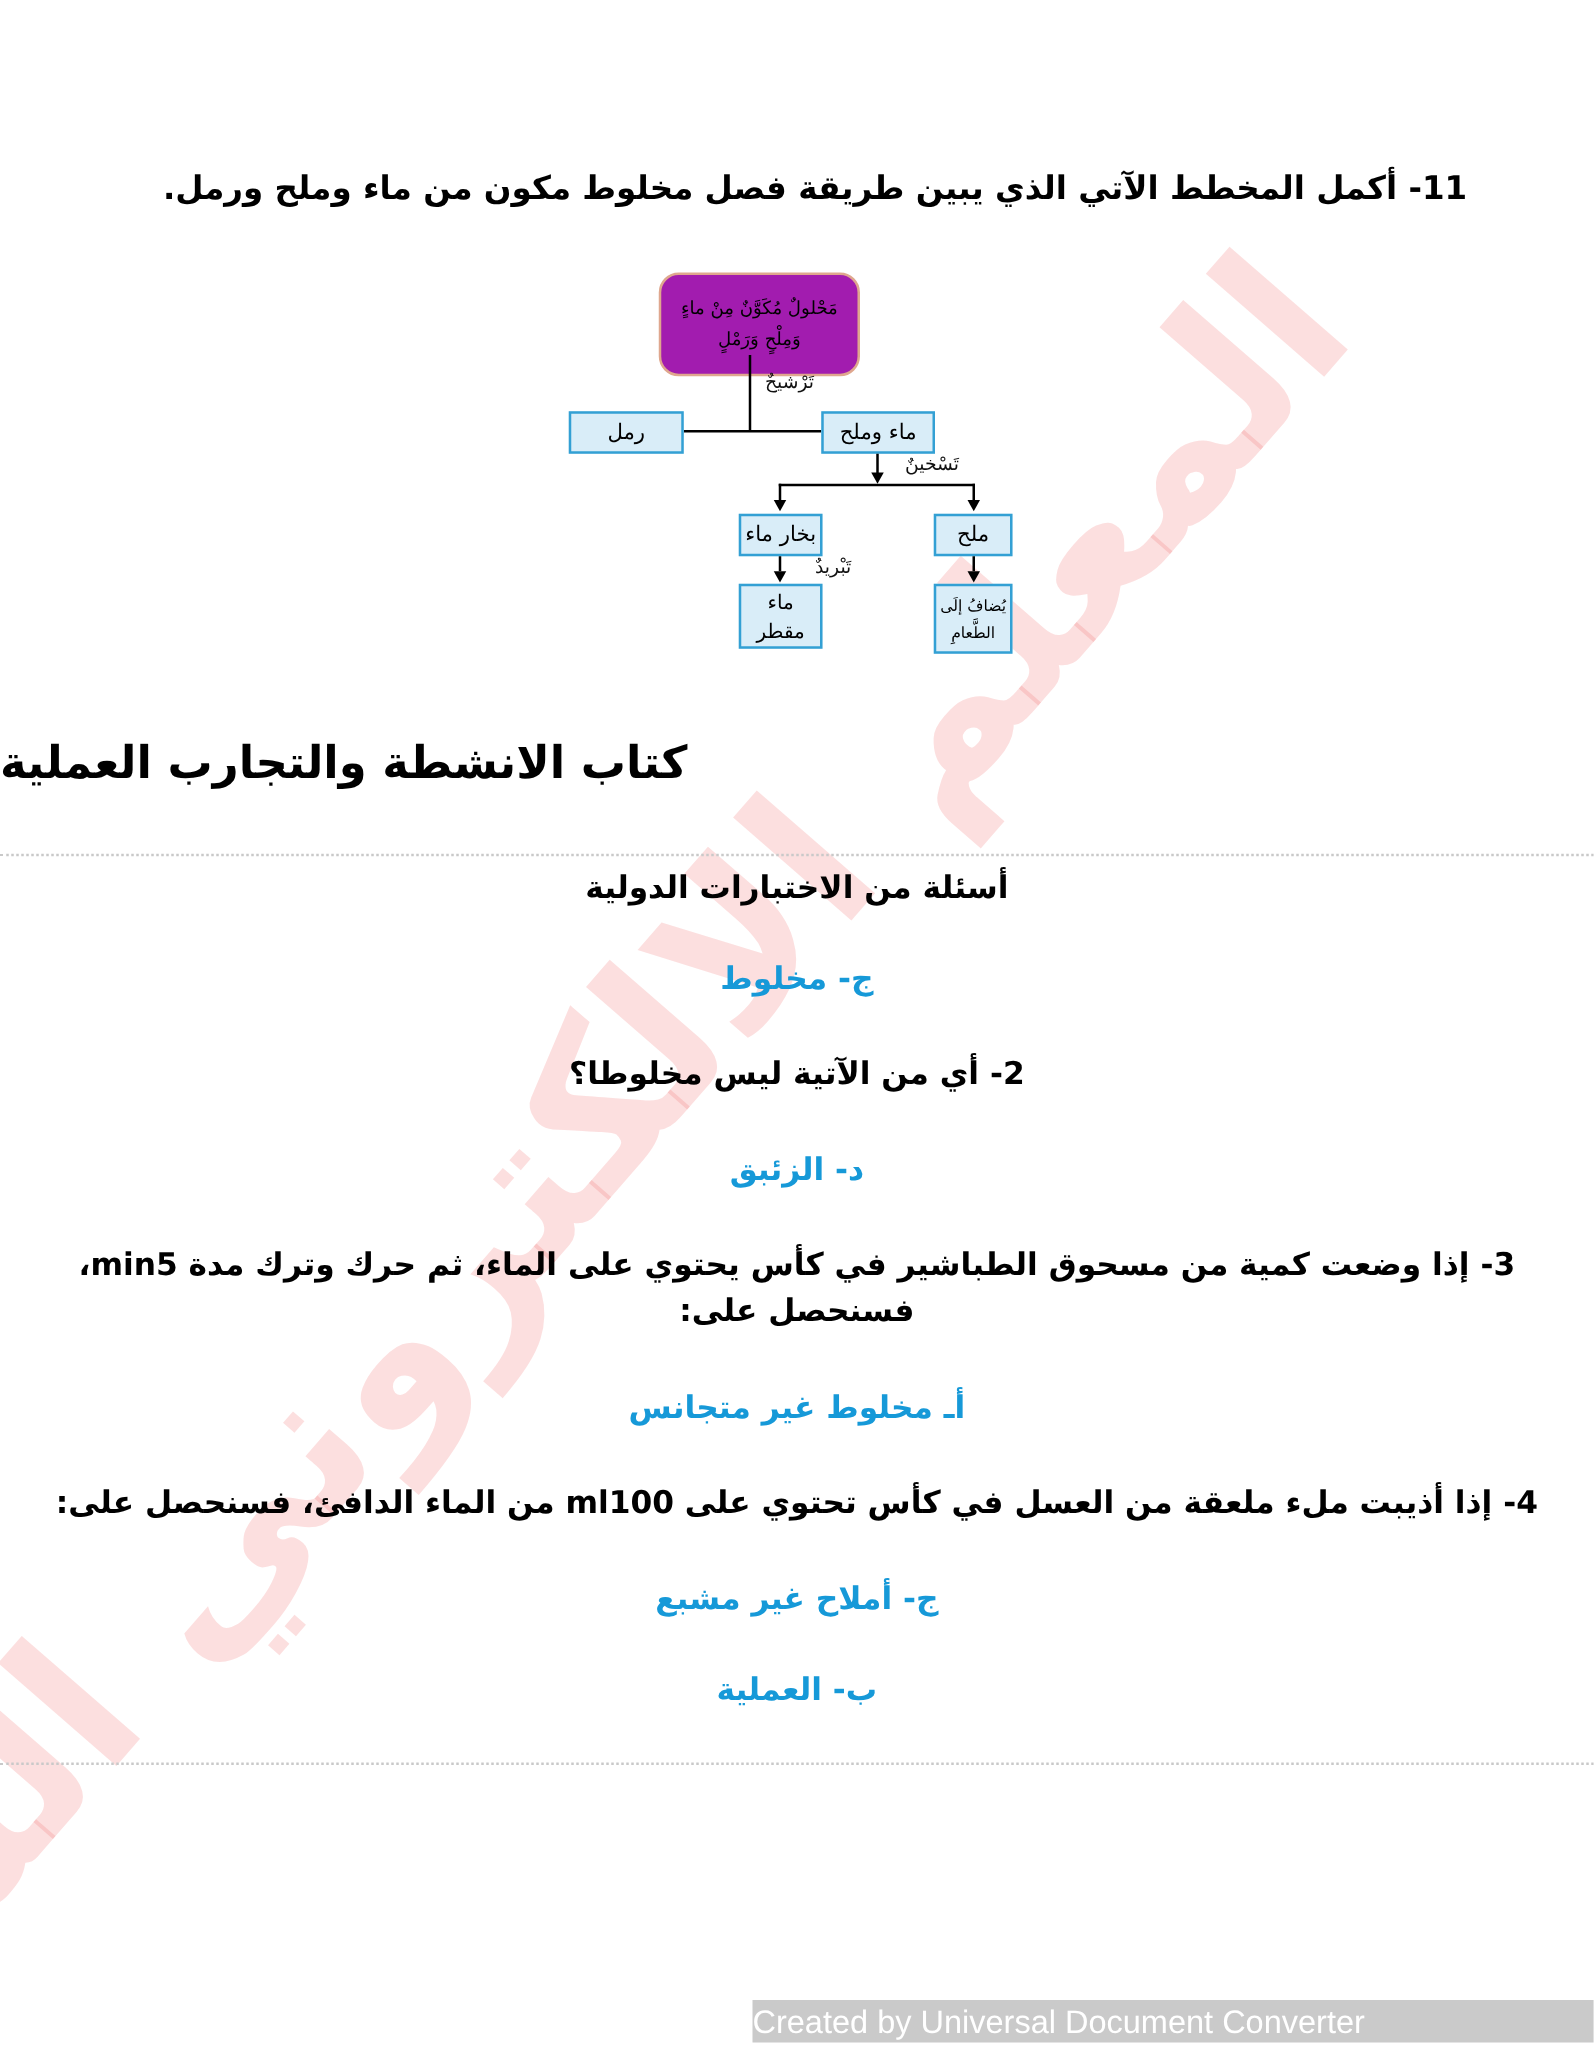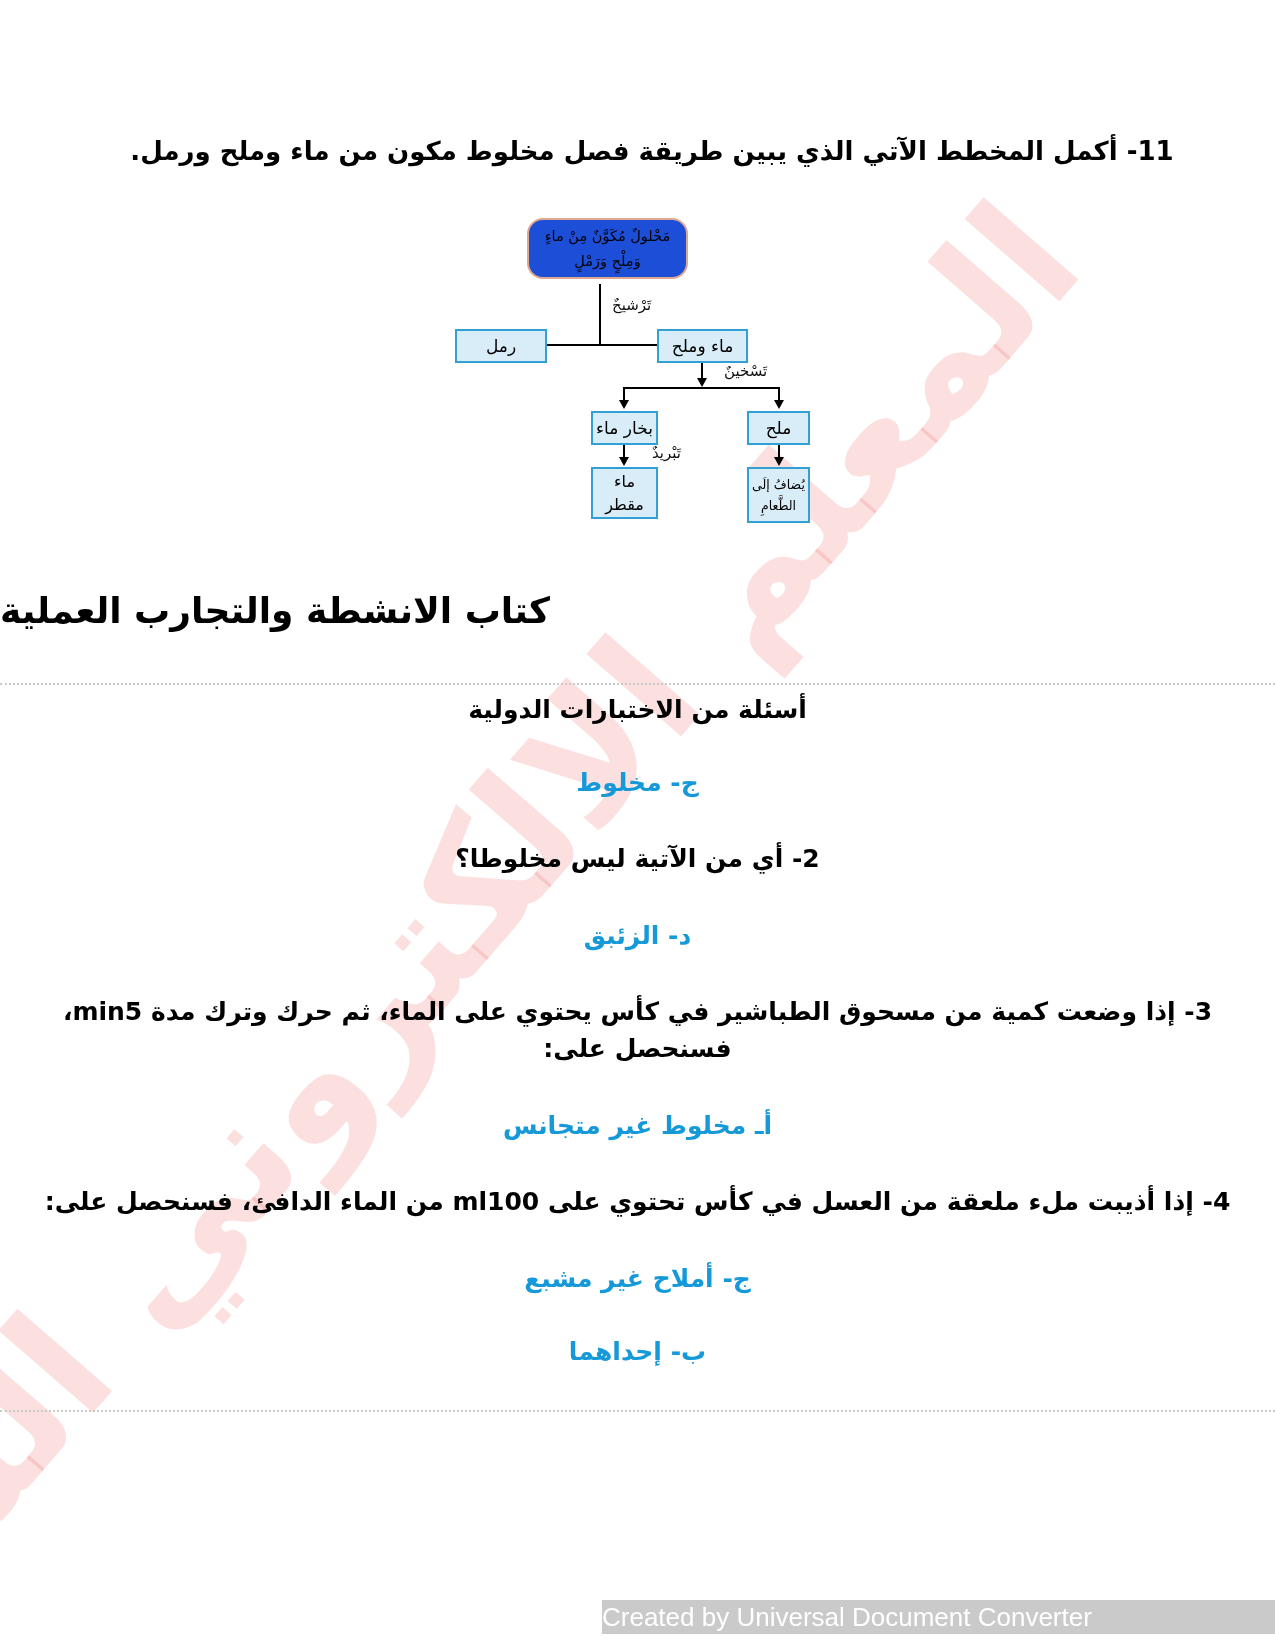--- a/index.html
+++ b/index.html
@@ -20,22 +20,22 @@
   .q11-title{
     padding-top:136px;text-align:center;font-size:26px;font-weight:bold;color:#000;padding-left:29px;
   }
   
   .diagram{position:relative;margin-top:28px;height:338px;}
   .dbox{
     position:absolute;box-sizing:border-box;display:flex;align-items:center;
     justify-content:center;text-align:center;color:#000;
   }
   .root-box{
-    left:527px;top:24px;width:161px;height:61px;border-radius:16px;
-    background:#1d4ed8;border:2px solid #dfa78e;font-size:14.5px;line-height:1.7;padding:2px 6px;
+    left:527px;top:24px;width:161px;height:83px;border-radius:16px;
+    background:#a21caf;border:2px solid #dfa78e;font-size:14.5px;line-height:1.7;padding:2px 6px;
   }
   .blue-box{background:#d9edf8;border:2px solid #33a0d4;font-size:17px;}
   .box-sand{left:455px;top:135px;width:92px;height:34px;}
   .box-watersalt{left:657px;top:135px;width:91px;height:34px;}
   .box-vapor{left:591px;top:217px;width:67px;height:34px;}
   .box-salt{left:747px;top:217px;width:63px;height:34px;}
   .box-distilled{left:591px;top:273px;width:67px;height:52px;font-size:16px;line-height:1.45;}
   .box-food{left:747px;top:273px;width:63px;height:56px;font-size:12.5px;line-height:1.7;padding:1px;}
   .dline{position:absolute;background:#000;}
   .arrow-down{
@@ -119,21 +119,21 @@
 
     <p class="qline">2- أي من الآتية ليس مخلوطا؟</p>
     <p class="aline">د- الزئبق</p>
 
     <p class="qline">3- إذا وضعت كمية من مسحوق الطباشير في كأس يحتوي على الماء، ثم حرك وترك مدة min5، فسنحصل على:</p>
     <p class="aline">أـ مخلوط غير متجانس</p>
 
     <p class="qline">4- إذا أذيبت ملء ملعقة من العسل في كأس تحتوي على ml100 من الماء الدافئ، فسنحصل على:</p>
     <p class="aline">ج- أملاح غير مشبع</p>
 
-    <p class="aline">ب- إحداهما</p>
+    <p class="aline">ب- العملية</p>
   </div>
 
   <hr class="separator sep2">
 
 </div>
 
 <div class="footer-bar">
   <span>Created by Universal Document Converter</span>
 </div>
 

